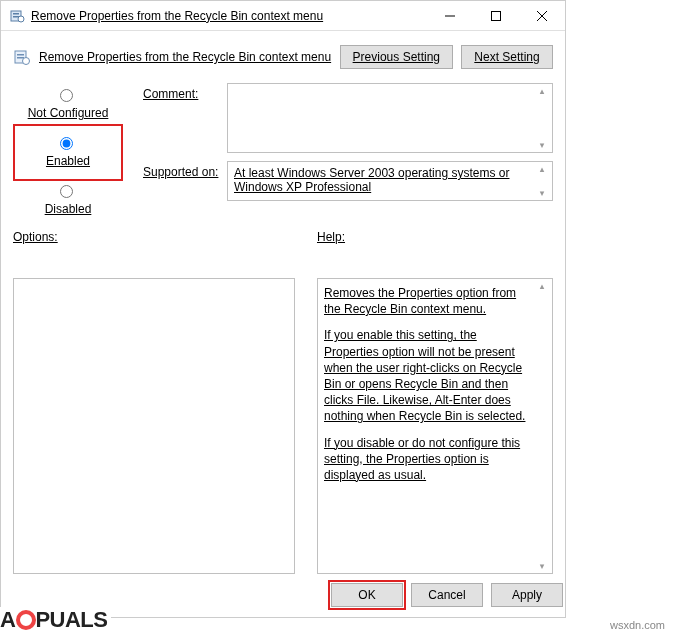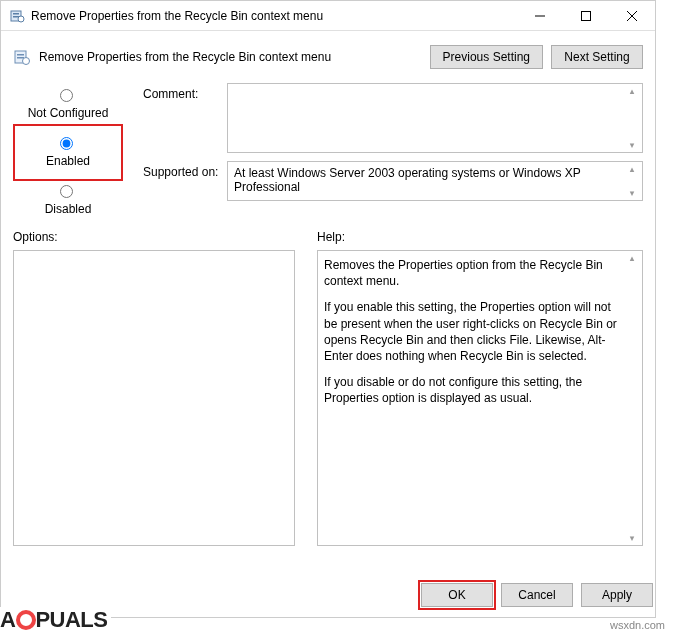--- a/index.html
+++ b/index.html
@@ -6,21 +6,21 @@
     body {
       font-family: 'Segoe UI', Tahoma, sans-serif;
       font-size: 12px;
       background: #fff;
       color: #000;
       width: 686px;
       height: 633px;
       position: relative;
       overflow: hidden;
     }
-    .window { border: 1px solid #ccc; width: 656px; height: 618px; position: relative; background: #fff; }
+    .window { border: 1px solid #ccc; width: 566px; height: 618px; position: relative; background: #fff; text-decoration: underline; }
     .titlebar {
       height: 30px;
       display: flex;
       align-items: center;
       padding-left: 8px;
       border-bottom: 1px solid #e0e0e0;
     }
     .titlebar-icon {
       width: 16px; height: 16px;
       margin-right: 6px;
@@ -96,20 +96,21 @@
     .lower { display: flex; gap: 22px; padding: 6px 0 0 0; }
     .col-label { font-size: 12px; padding-bottom: 6px; }
     .options-col { width: 282px; }
     .help-col { flex: 1; }
     .panel {
       border: 1px solid #c0c0c0;
       background: #fff;
       height: 296px;
       position: relative;
       overflow: hidden;
+      margin-top: 28px;
     }
     .help-text { padding: 6px 20px 6px 6px; font-size: 12px; line-height: 1.35; }
     .help-text p { margin-bottom: 10px; }
     .footer {
       position: absolute;
       bottom: 10px; right: 2px;
       display: flex; gap: 8px;
     }
     .footer .btn { min-width: 72px; }
     .ok-highlight { outline: 2px solid #d22; outline-offset: 1px; }

